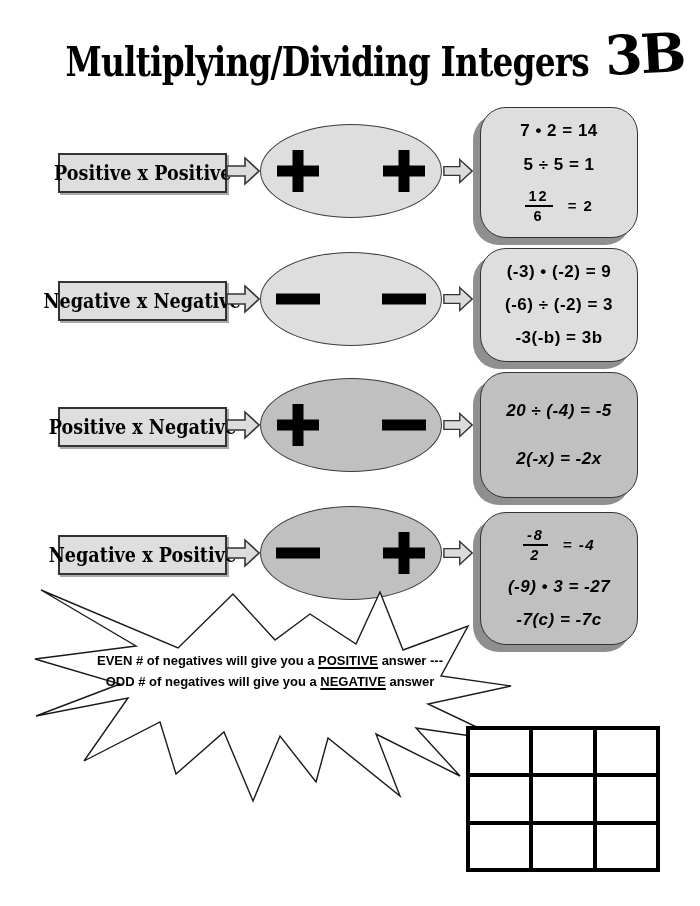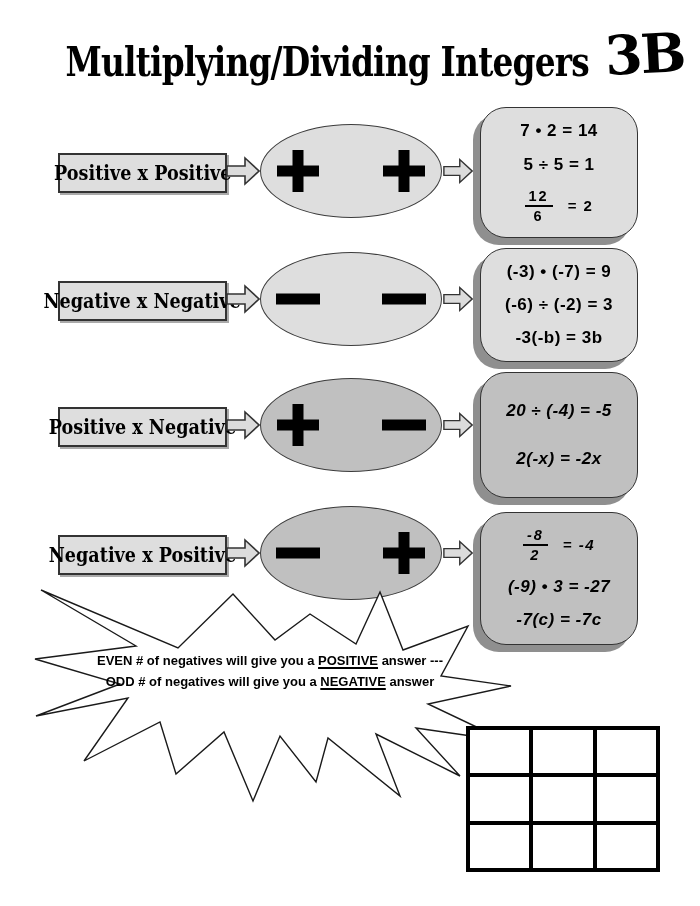--- a/index.html
+++ b/index.html
@@ -123,21 +123,21 @@
       <path d="M1 11 H19 V3 L33 16 L19 29 V21 H1 Z" fill="#dcdcdc" stroke="#333" stroke-width="1.6"></path>
     </svg>
     <div class="ellipse tone-light" style="left:260px;top:252px">
       <span class="sign sign-minus"></span>
       <span class="sign sign-minus"></span>
     </div>
     <svg class="arrow-icon" style="left:443px;top:283px" width="30" height="32" viewBox="0 0 34 32">
       <path d="M1 11 H19 V3 L33 16 L19 29 V21 H1 Z" fill="#dcdcdc" stroke="#333" stroke-width="1.6"></path>
     </svg>
     <div class="ex-box tone-light" style="left:480px;top:248px;height:114px">
-      <div class="eq">(-3) • (-7) = 9</div>
+      <div class="eq">(-3) • (-2) = 9</div>
       <div class="eq">(-6) ÷ (-2) = 3</div>
       <div class="eq">-3(-b) = 3b</div>
     </div>
   </div>
 
   <div>
     <div class="label-box" style="left:58px;top:407px">
       <span>Positive x Negative</span>
     </div>
     <svg class="arrow-icon" style="left:226px;top:409px" width="34" height="32" viewBox="0 0 34 32">

